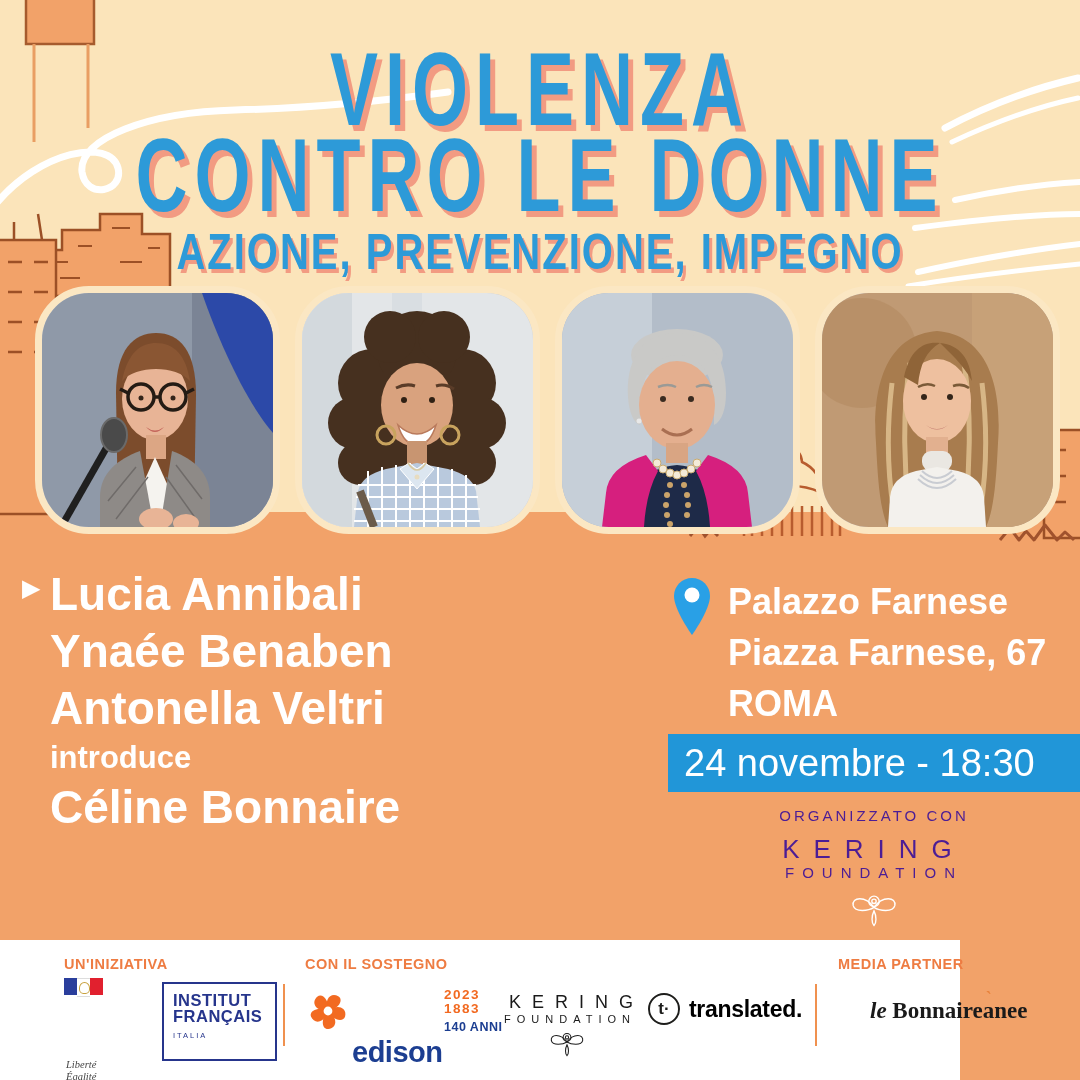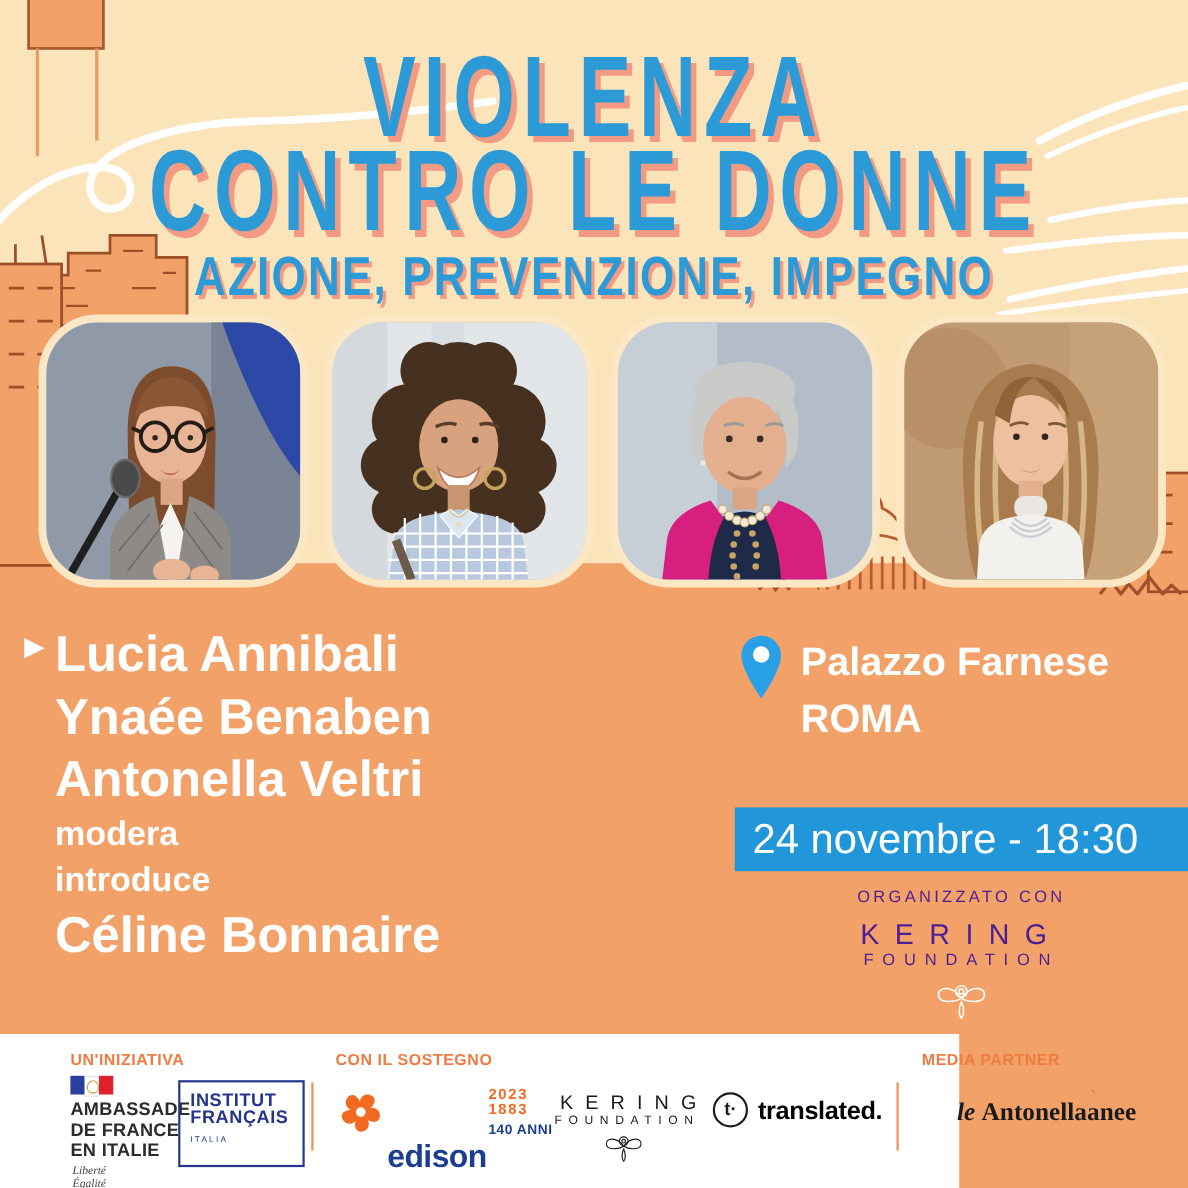--- a/index.html
+++ b/index.html
@@ -38,21 +38,21 @@
   .banner span{display:block;padding-left:16px;font-size:38px;font-weight:normal;color:#fff;line-height:58px;white-space:nowrap;}
 
   
   .org{position:absolute;left:668px;top:806px;width:412px;text-align:center;color:#4c1d95;z-index:3;}
   .org-label{font-size:15px;letter-spacing:3px;line-height:20px;}
   .org-kering{margin-top:9px;font-size:26px;font-weight:400;letter-spacing:14px;line-height:28px;}
   .org-foundation{font-size:15px;font-weight:400;letter-spacing:8px;line-height:20px;}
   .org-flower{margin-top:6px;}
 
   
-  .footer{position:absolute;left:0;top:940px;width:872px;height:140px;background:#fff;z-index:4;}
+  .footer{position:absolute;left:0;top:940px;width:960px;height:140px;background:#fff;z-index:4;}
   .f-label{position:absolute;top:16px;font-size:14.5px;font-weight:bold;color:#ee7c42;letter-spacing:.5px;white-space:nowrap;}
   .flag{position:absolute;left:64px;top:38px;width:39px;height:17px;display:flex;}
   .flag i{display:block;width:13px;height:17px;}
   .fb{background:#2a3e9c;} .fw{background:#fff;border-top:1px solid #ddd;border-bottom:1px solid #ddd;position:relative;}
   .fr{background:#e1202e;}
   .fw b{position:absolute;left:2px;top:3px;width:9px;height:10px;border:1.5px solid #c8a13e;border-radius:50% 50% 40% 40%;}
   .amb{position:absolute;left:64px;top:60px;color:#2b2b2b;font-size:16.5px;font-weight:bold;line-height:18.5px;letter-spacing:.3px;}
   .motto{position:absolute;left:66px;top:119px;font-family:"Liberation Serif",serif;font-style:italic;
          font-size:10.5px;line-height:11.5px;color:#444;}
   .institut{position:absolute;left:162px;top:42px;width:102px;height:66px;border:2px solid #26358c;
@@ -256,32 +256,32 @@
         <path d="M96 186 Q115 204 134 186"></path>
       </g>
     </svg>
   </figure>
 
   <div class="speakers">
     <span class="bullet">▶</span>
     <div class="name">Lucia Annibali</div>
     <div class="name">Ynaée Benaben</div>
     <div class="name">Antonella Veltri</div>
-    <div class="role">modera</div>
     <div class="role">introduce</div>
     <div class="name">Céline Bonnaire</div>
   </div>
 
   <div class="venue">
     <svg class="pin" viewBox="0 0 40 60">
       <path d="M20 1 C10 1 2 9 2 19 C2 33 20 58 20 58 C20 58 38 33 38 19 C38 9 30 1 20 1 Z" fill="#29a0e6"></path>
       <circle cx="20" cy="18" r="7.5" fill="#ffffff"></circle>
     </svg>
     <div class="venue-lines">
       <div>Palazzo Farnese</div>
+      <div>Piazza Farnese, 67</div>
       <div>ROMA</div>
     </div>
   </div>
 
   <div class="banner">
     <span>24 novembre - 18:30</span>
   </div>
 
   <div class="org">
     <div class="org-label">ORGANIZZATO CON</div>
@@ -302,25 +302,20 @@
     <div class="f-label" style="left:64px">UN'INIZIATIVA</div>
     <div class="f-label" style="left:305px">CON IL SOSTEGNO</div>
     <div class="f-label" style="left:838px">MEDIA PARTNER</div>
 
     <div class="flag">
       <i class="fb"></i>
         <i class="fw">
           <b></b>
         </i>
         <i class="fr"></i>
-    </div>
-    <div class="amb">
-      <div>AMBASSADE</div>
-      <div>DE FRANCE</div>
-      <div>EN ITALIE</div>
     </div>
     <div class="motto">
       <div>Liberté</div>
       <div>Égalité</div>
 
     </div>
 
     <div class="institut">
       <div class="il">INSTITUT</div>
       <div class="il">FRANÇAIS</div>
@@ -361,17 +356,17 @@
     </div>
 
     <div class="translated">
       <div class="t-circle">t·</div>
       <div class="t-word">translated.</div>
     </div>
 
     <div class="f-div" style="left:815px"></div>
 
     <div class="contemp">
-      <span class="le">le </span><span class="cb">Antonella</span><span class="pos-a"><span>a</span><span class="acc">ˋ</span></span><span class="cb">nee</span>
+      <span class="le">le </span><span class="cb">Bonnaire</span><span class="pos-a"><span>a</span><span class="acc">ˋ</span></span><span class="cb">nee</span>
     </div>
   </div>
 
 </div>
 
 </body></html>

